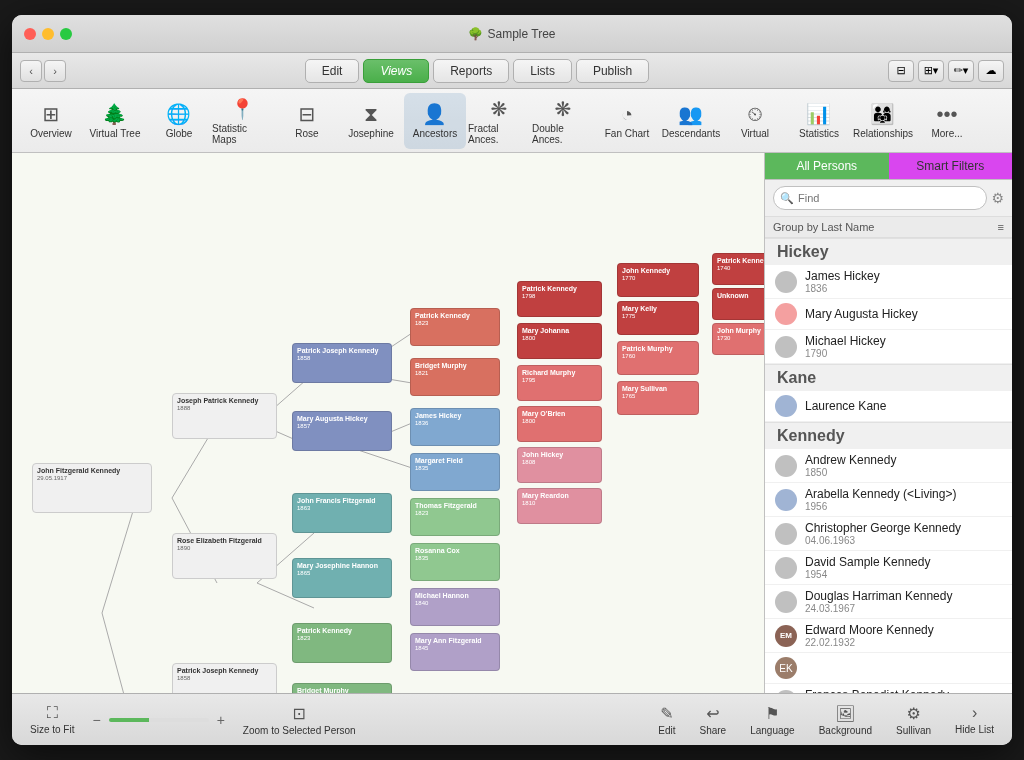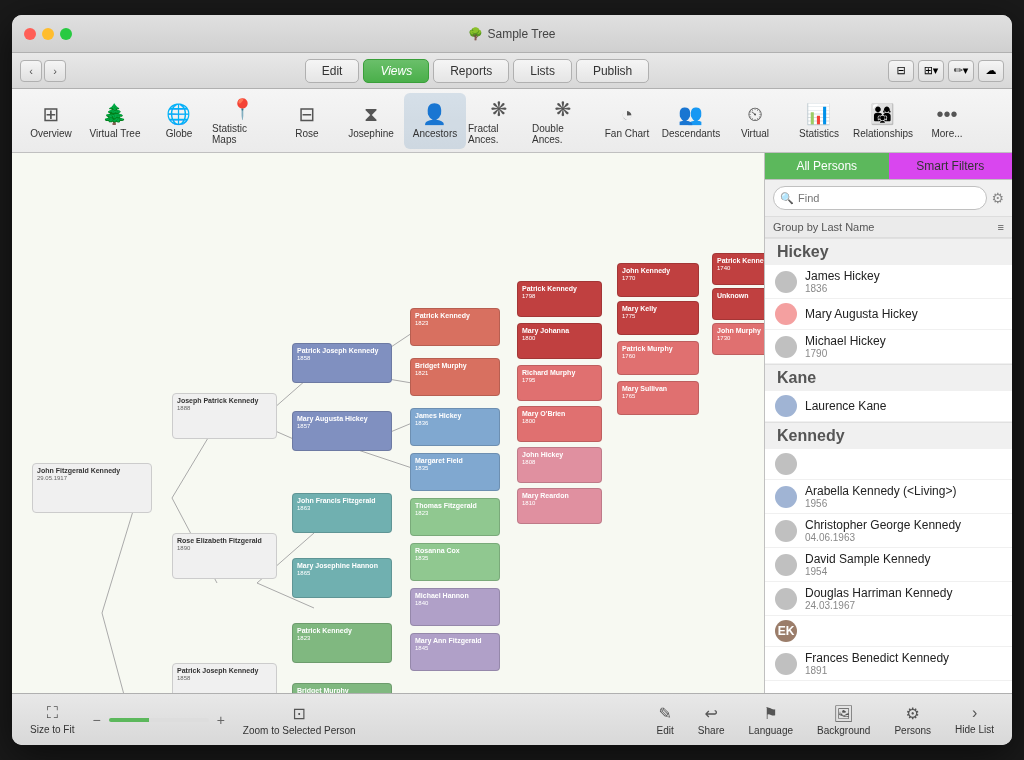--- a/index.html
+++ b/index.html
@@ -610,20 +610,24 @@
           <div class="list-item-info">
             <div class="list-item-name">Laurence Kane</div>
             <div class="list-item-date"></div>
           </div>
         </div>
 
         <div class="list-group-header">Kennedy</div>
 
         <div class="list-item">
           <div class="list-avatar gray"></div>
+          <div class="list-item-info">
+            <div class="list-item-name">Andrew Kennedy</div>
+            <div class="list-item-date">1850</div>
+          </div>
         </div>
         <div class="list-item">
           <div class="list-avatar blue"></div>
           <div class="list-item-info">
             <div class="list-item-name">Arabella Kennedy (&lt;Living&gt;)</div>
             <div class="list-item-date">1956</div>
           </div>
         </div>
         <div class="list-item">
           <div class="list-avatar gray"></div>
@@ -640,21 +644,28 @@
           </div>
         </div>
         <div class="list-item">
           <div class="list-avatar gray"></div>
           <div class="list-item-info">
             <div class="list-item-name">Douglas Harriman Kennedy</div>
             <div class="list-item-date">24.03.1967</div>
           </div>
         </div>
         <div class="list-item">
-          <div class="list-avatar photo" style="background:#9B7D6A;font-size:12px;color:white;font-weight:bold">EK</div>
+          <div class="list-avatar photo" style="background:#8B6355;font-size:8px;color:white;font-weight:bold">EM</div>
+          <div class="list-item-info">
+            <div class="list-item-name">Edward Moore Kennedy</div>
+            <div class="list-item-date">22.02.1932</div>
+          </div>
+        </div>
+        <div class="list-item">
+          <div class="list-avatar photo" style="background:#9B7D6A;font-size:10px;color:white;font-weight:normal">EK</div>
         </div>
         <div class="list-item">
           <div class="list-avatar gray"></div>
           <div class="list-item-info">
             <div class="list-item-name">Frances Benedict Kennedy</div>
             <div class="list-item-date">1891</div>
           </div>
         </div>
 
       </div>
@@ -687,20 +698,20 @@
     <div class="bottom-tool">
       <span class="bottom-tool-icon">⚑</span>
       <span>Language</span>
     </div>
     <div class="bottom-tool">
       <span class="bottom-tool-icon">🖼</span>
       <span>Background</span>
     </div>
     <div class="bottom-tool">
       <span class="bottom-tool-icon">⚙</span>
-      <span>Persons</span>
+      <span>Sullivan</span>
     </div>
     <div class="bottom-tool">
       <span class="bottom-tool-icon">›</span>
       <span>Hide List</span>
     </div>
   </div>
 </div>
 
 </body></html>

